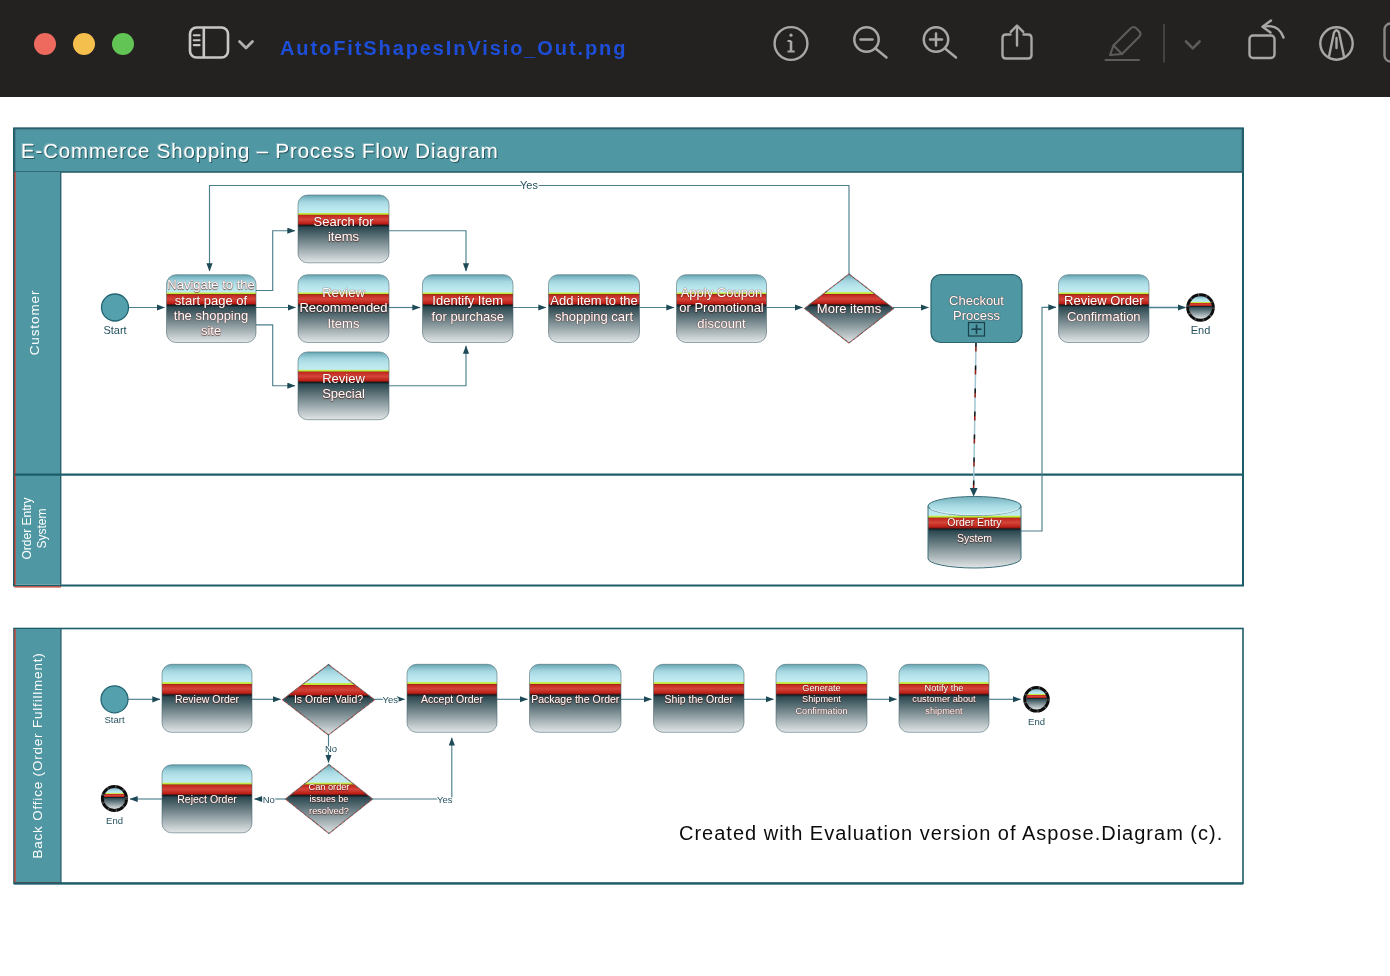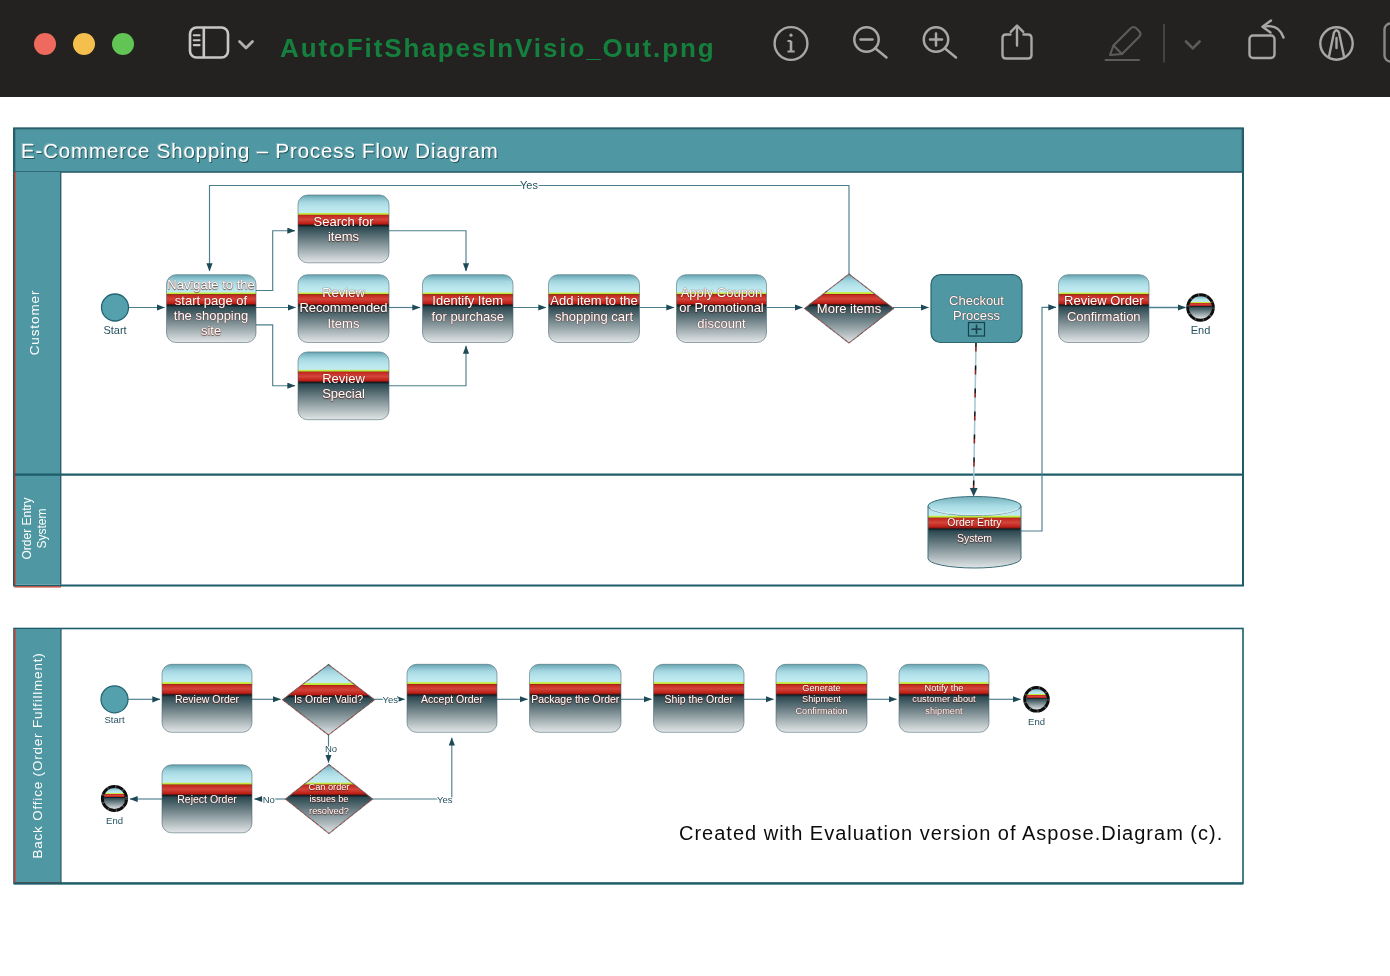--- a/index.html
+++ b/index.html
@@ -1,21 +1,21 @@
 <!DOCTYPE html>
 <html><head>
 <meta charset="utf-8">
 <style>
   html,body{margin:0;padding:0;}
   body{width:1390px;height:976px;background:#ffffff;overflow:hidden;
        font-family:"Liberation Sans",sans-serif;position:relative;}
   .titlebar{position:absolute;left:0;top:0;width:1390px;height:97px;background:#242220;}
   .light{position:absolute;width:22px;height:22px;border-radius:50%;top:33px;}
   .tb-title{position:absolute;left:280px;top:0;height:85px;line-height:97px;
-    font-size:26px;font-weight:bold;color:#15803d;letter-spacing:1.9px;white-space:nowrap;}
+    font-size:20px;font-weight:bold;color:#1d4ed8;letter-spacing:1.9px;white-space:nowrap;}
   .diag{position:absolute;left:0;top:97px;}
   text{font-family:"Liberation Sans",sans-serif;}
   .bt{fill:#ffffff;font-size:13px;text-anchor:middle;}
   .bt2{fill:#ffffff;font-size:10.5px;text-anchor:middle;}
   .bt3{fill:#ffffff;font-size:9.2px;text-anchor:middle;}
   .lbl{fill:#26525f;font-size:11px;text-anchor:middle;stroke:#ffffff;stroke-width:2.4px;paint-order:stroke;}
   .lbl2{fill:#26525f;font-size:9.5px;text-anchor:middle;stroke:#ffffff;stroke-width:2.2px;paint-order:stroke;}
   .lane{fill:#ffffff;font-size:13.5px;text-anchor:middle;}
   .shadow1{text-shadow:0 0 1px rgba(145,35,22,0.8),0 0.5px 1px rgba(55,18,12,0.7);}
 </style>

